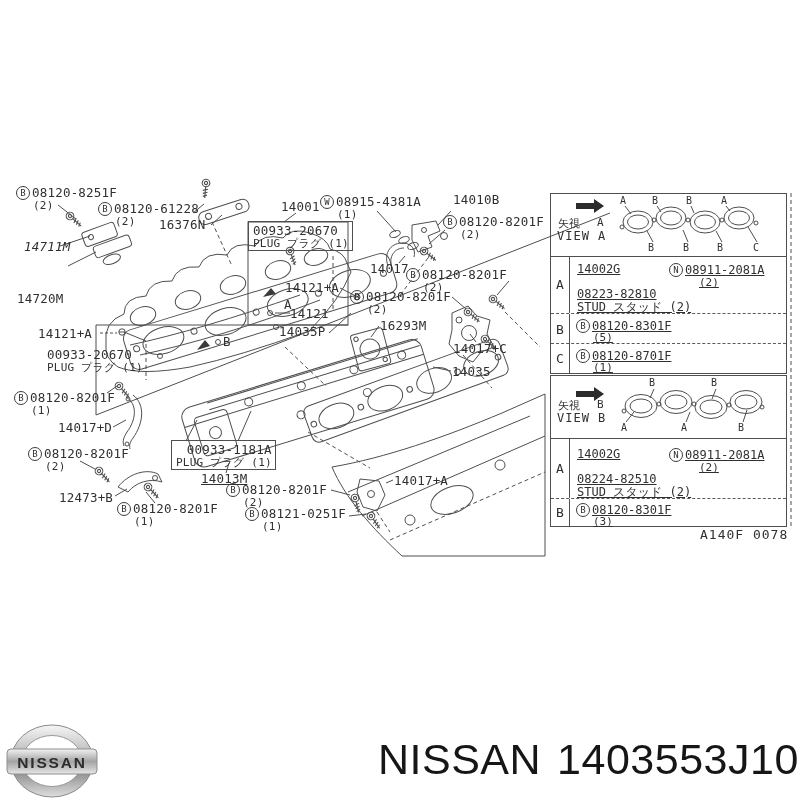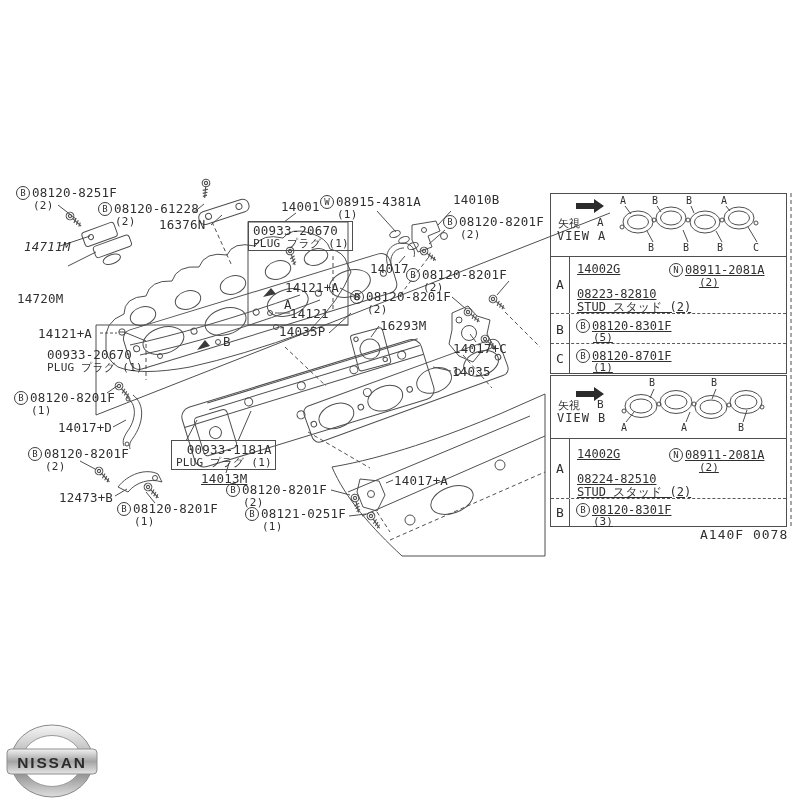--- a/index.html
+++ b/index.html
@@ -484,14 +484,17 @@
   </div>
 
   <div class="tiny-letter" style="left:649px;top:377px">B</div>
   <div class="tiny-letter" style="left:711px;top:377px">B</div>
   <div class="tiny-letter" style="left:621px;top:422px">A</div>
   <div class="tiny-letter" style="left:681px;top:422px">A</div>
   <div class="tiny-letter" style="left:738px;top:422px">B</div>
 
   <div id="refcode">A140F 0078</div>
 
+  <div id="footer-number">
+    <span class="brand">NISSAN</span><span>1403553J10</span>
+  </div>
 
 </div>
 
 </body></html>

